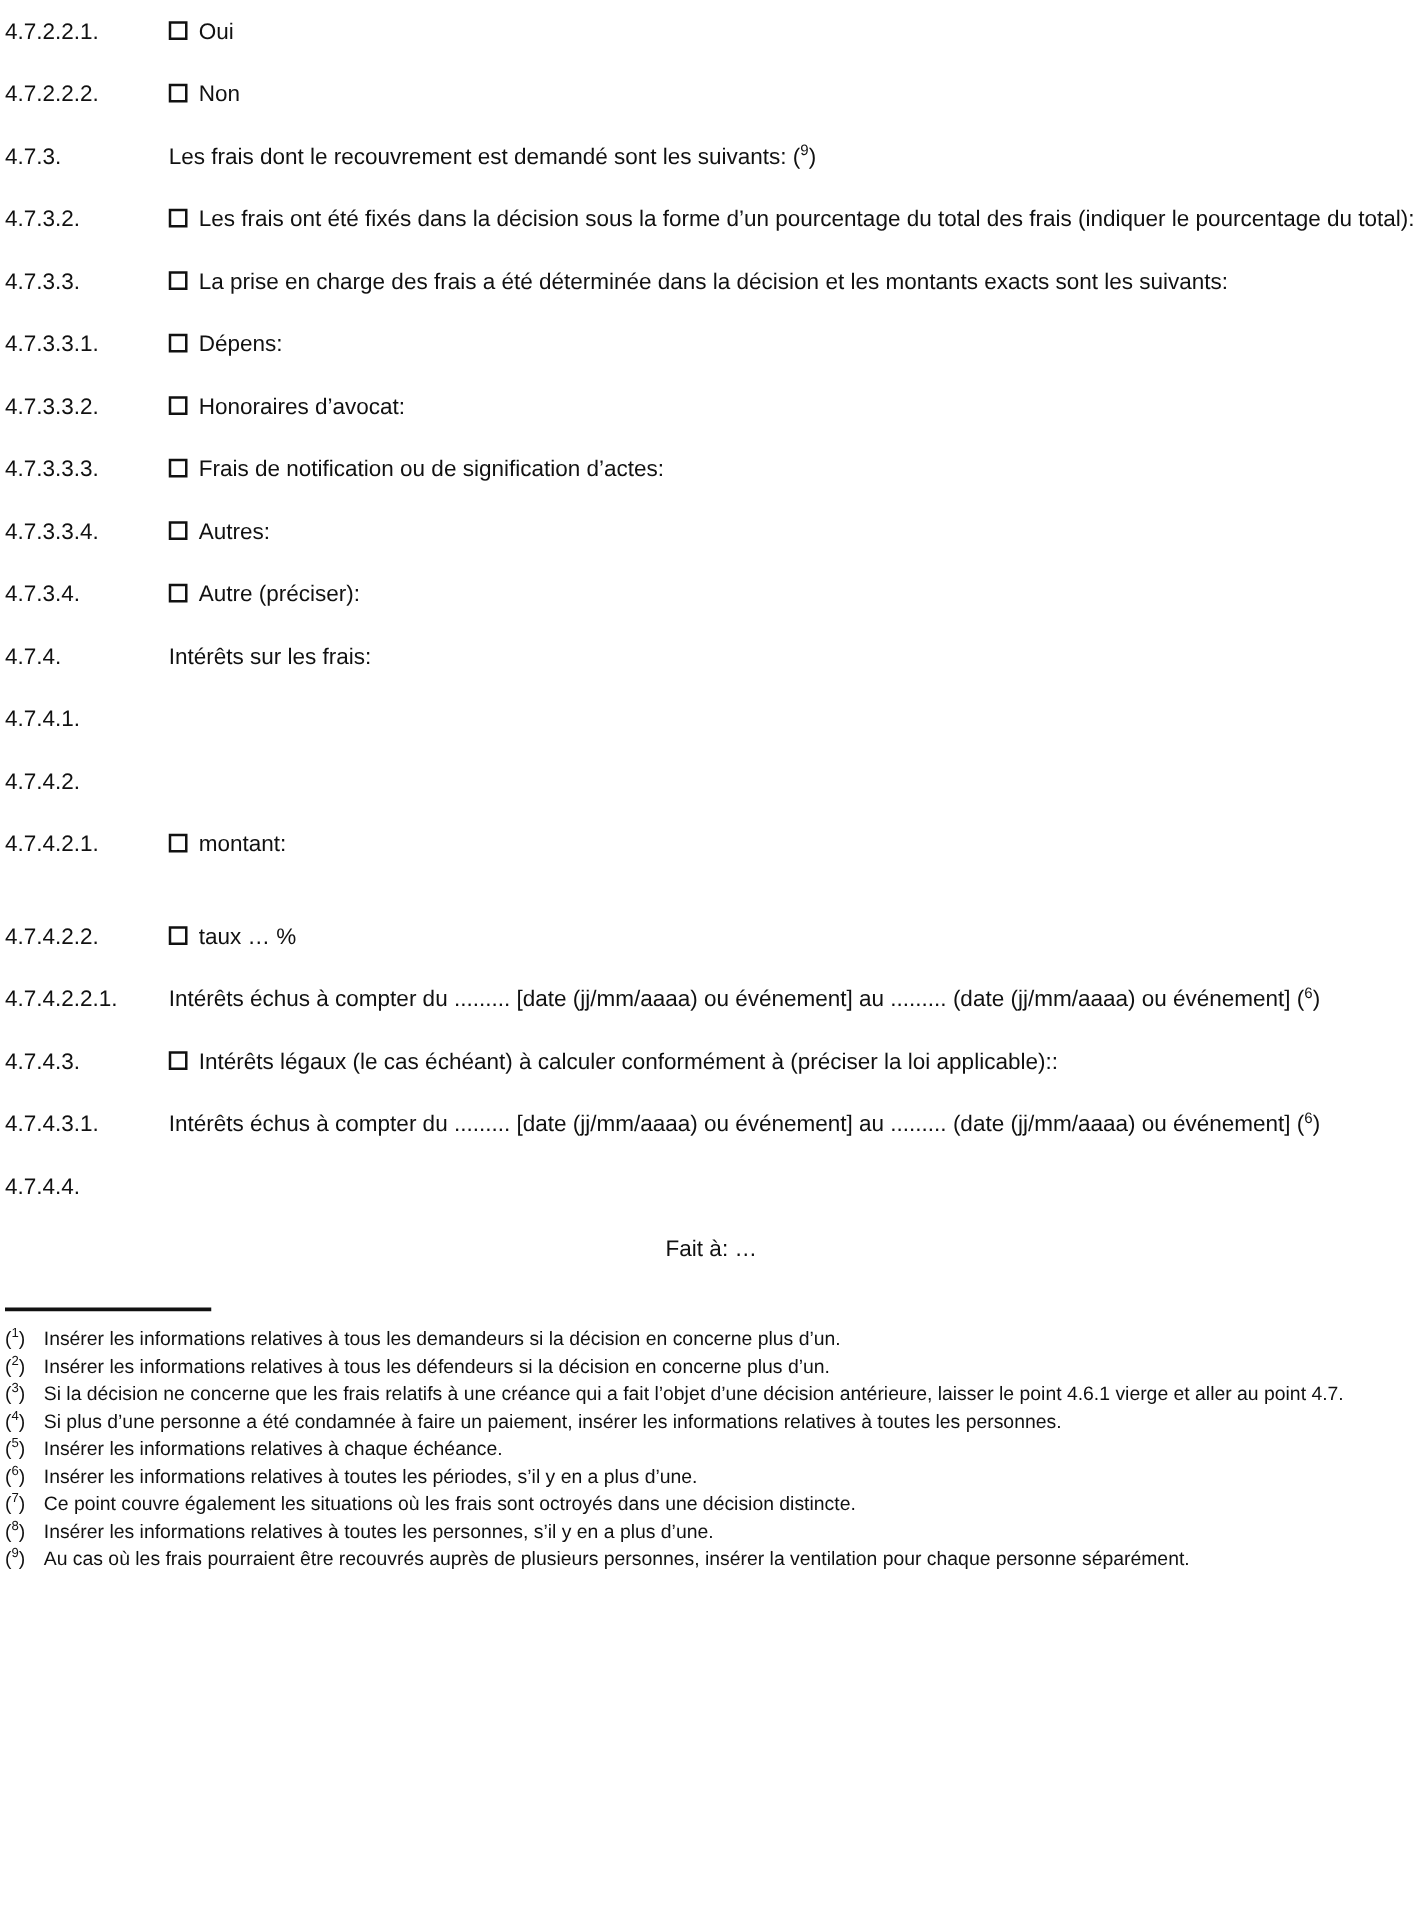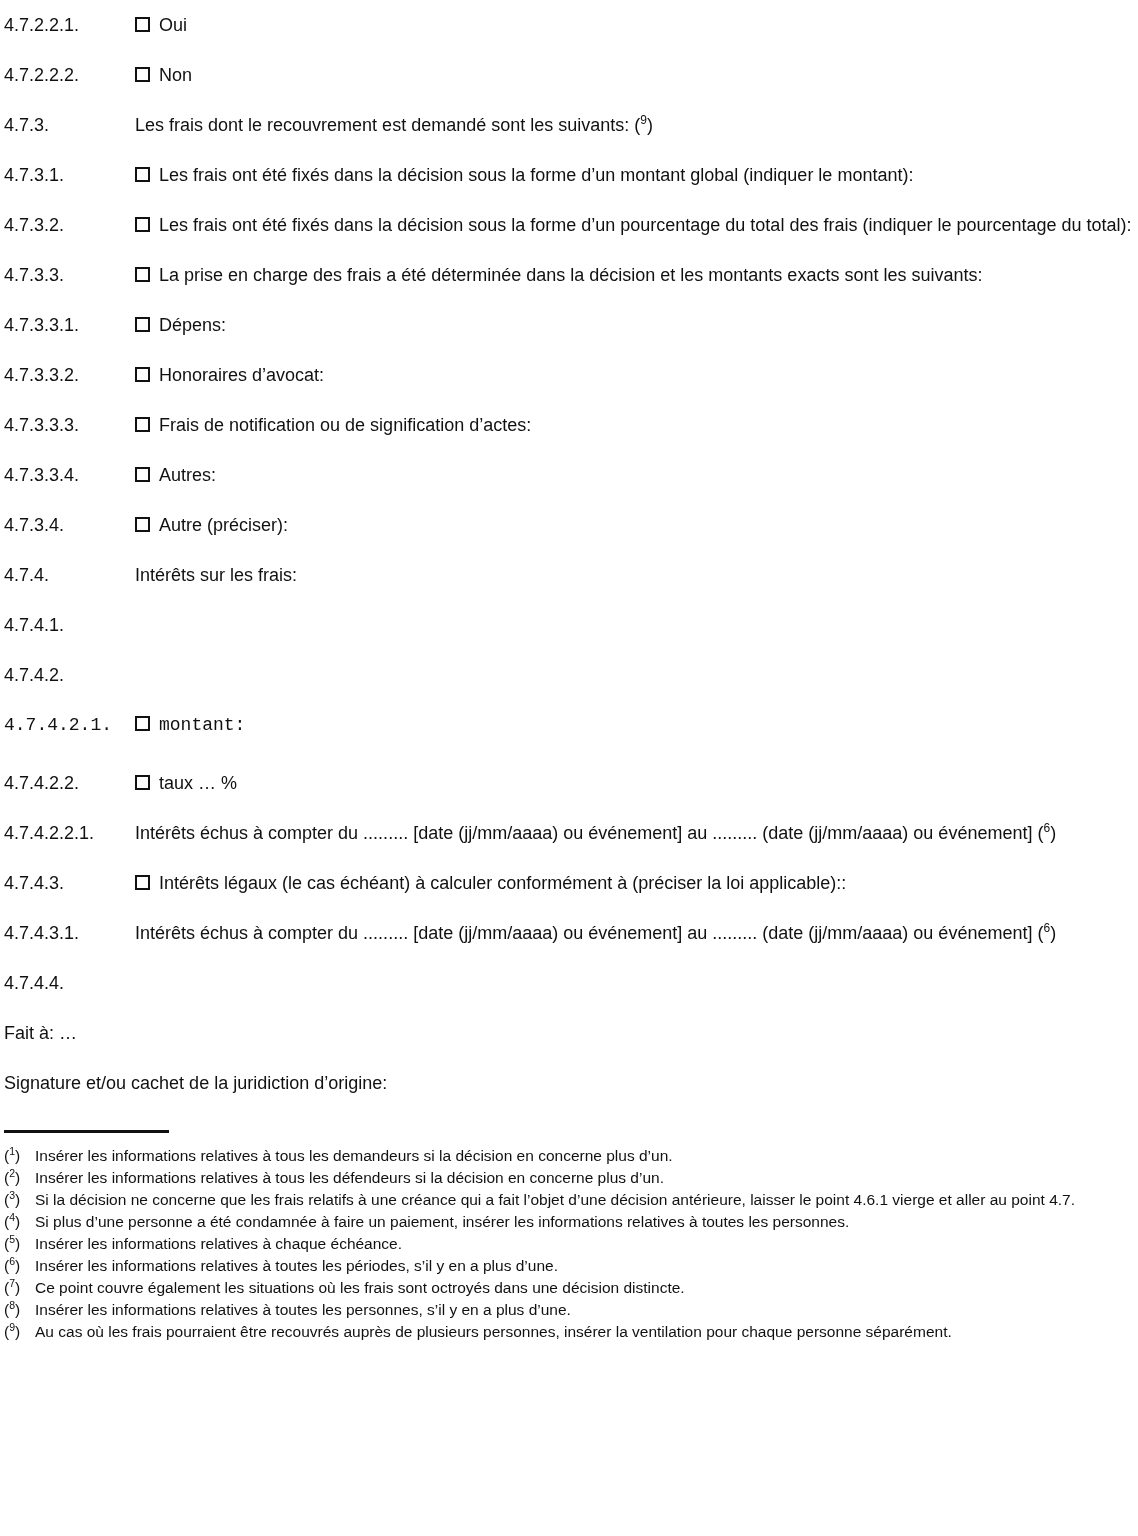--- a/index.html
+++ b/index.html
@@ -17,21 +17,21 @@
     box-sizing: border-box;
   }
   
   .row {
     display: grid;
     grid-template-columns: 131px 1fr;
     font-size: 18px;
     line-height: 30px;
     margin-bottom: 20px;
   }
-  .row.gap-small { margin-bottom: 8px; font-family: Liberation Mono, monospace; }
+  .row.gap-small { margin-bottom: 24px; }
   .num {
     white-space: nowrap;
   }
   .content {
     text-align: justify;
     padding-right: 2px;
   }
   .checkbox {
     display: inline-block;
     width: 15px;
@@ -43,20 +43,21 @@
     background: #ffffff;
     cursor: pointer;
   }
   .supref { white-space: nowrap; }
   .supref sup { font-size: 12px; line-height: 0; }
   
   .closing {
     font-size: 18px;
     line-height: 30px;
     margin-bottom: 20px;
+    text-align: center;
   }
   
   .footnote-rule {
     width: 165px;
     border: none;
     border-top: 3px solid #111111;
     margin: 32px 0 12px 0;
   }
   .fn-row {
     display: grid;
@@ -83,24 +84,20 @@
       </div>
       <div class="row">
         <div class="num">4.7.2.2.2.</div>
         <div class="content"><span class="checkbox"></span>Non</div>
       </div>
       <div class="row">
         <div class="num">4.7.3.</div>
         <div class="content">Les frais dont le recouvrement est demandé sont les suivants: <span class="supref">(<sup>9</sup>)</span></div>
       </div>
       <div class="row">
-        <div class="num">4.7.3.1.</div>
-        <div class="content"><span class="checkbox"></span>Les frais ont été fixés dans la décision sous la forme d’un montant global (indiquer le montant):</div>
-      </div>
-      <div class="row">
         <div class="num">4.7.3.2.</div>
         <div class="content"><span class="checkbox"></span>Les frais ont été fixés dans la décision sous la forme d’un pourcentage du total des frais (indiquer le pourcentage du total):</div>
       </div>
       <div class="row">
         <div class="num">4.7.3.3.</div>
         <div class="content"><span class="checkbox"></span>La prise en charge des frais a été déterminée dans la décision et les montants exacts sont les suivants:</div>
       </div>
       <div class="row">
         <div class="num">4.7.3.3.1.</div>
         <div class="content"><span class="checkbox"></span>Dépens:</div>
@@ -154,21 +151,20 @@
         <div class="num">4.7.4.3.1.</div>
         <div class="content">Intérêts échus à compter du ......... [date (jj/mm/aaaa) ou événement] au ......... (date (jj/mm/aaaa) ou événement] <span class="supref">(<sup>6</sup>)</span></div>
       </div>
       <div class="row">
         <div class="num">4.7.4.4.</div>
       </div>
     </div>
 
   <div class="closing">Fait à: …</div>
 
-  <div class="closing">Signature et/ou cachet de la juridiction d’origine:</div>
 
   <div class="footnote-rule"></div>
 
   <div id="footnotes">
       <div class="fn-row">
         <span class="fn-marker">(<sup>1</sup>)</span>
         <span class="fn-text">Insérer les informations relatives à tous les demandeurs si la décision en concerne plus d’un.</span>
       </div>
       <div class="fn-row">
         <span class="fn-marker">(<sup>2</sup>)</span>

